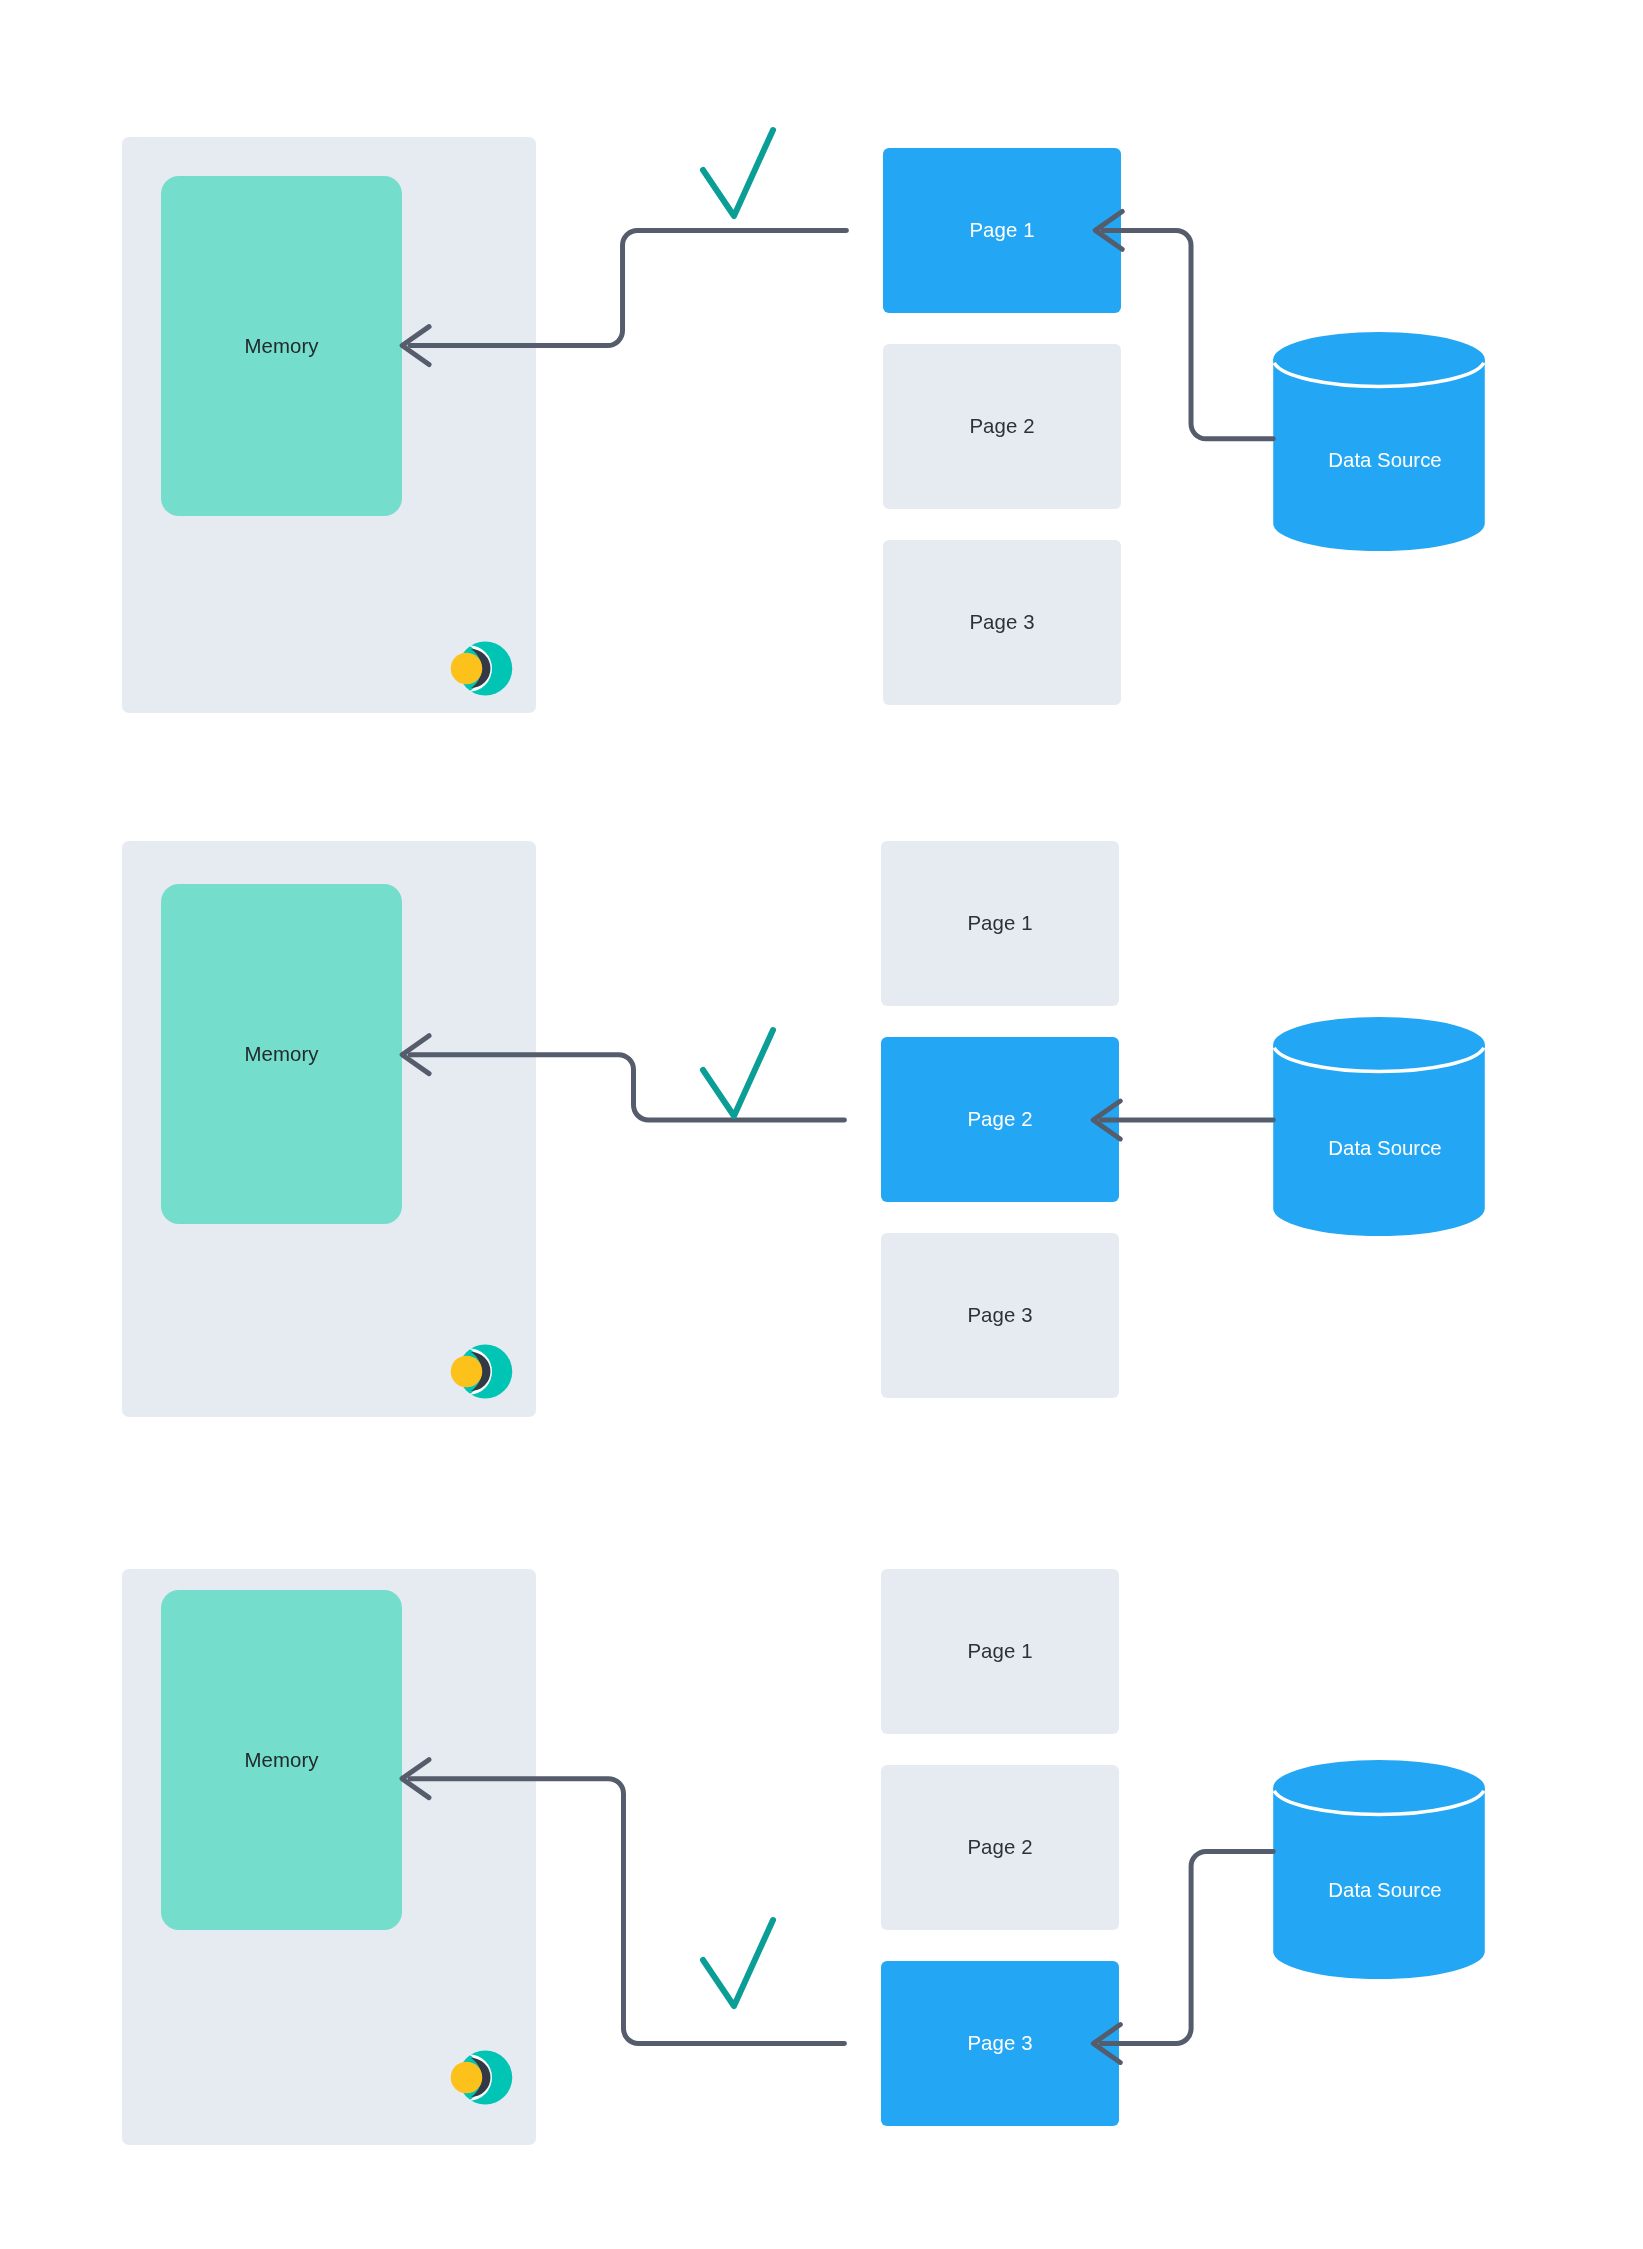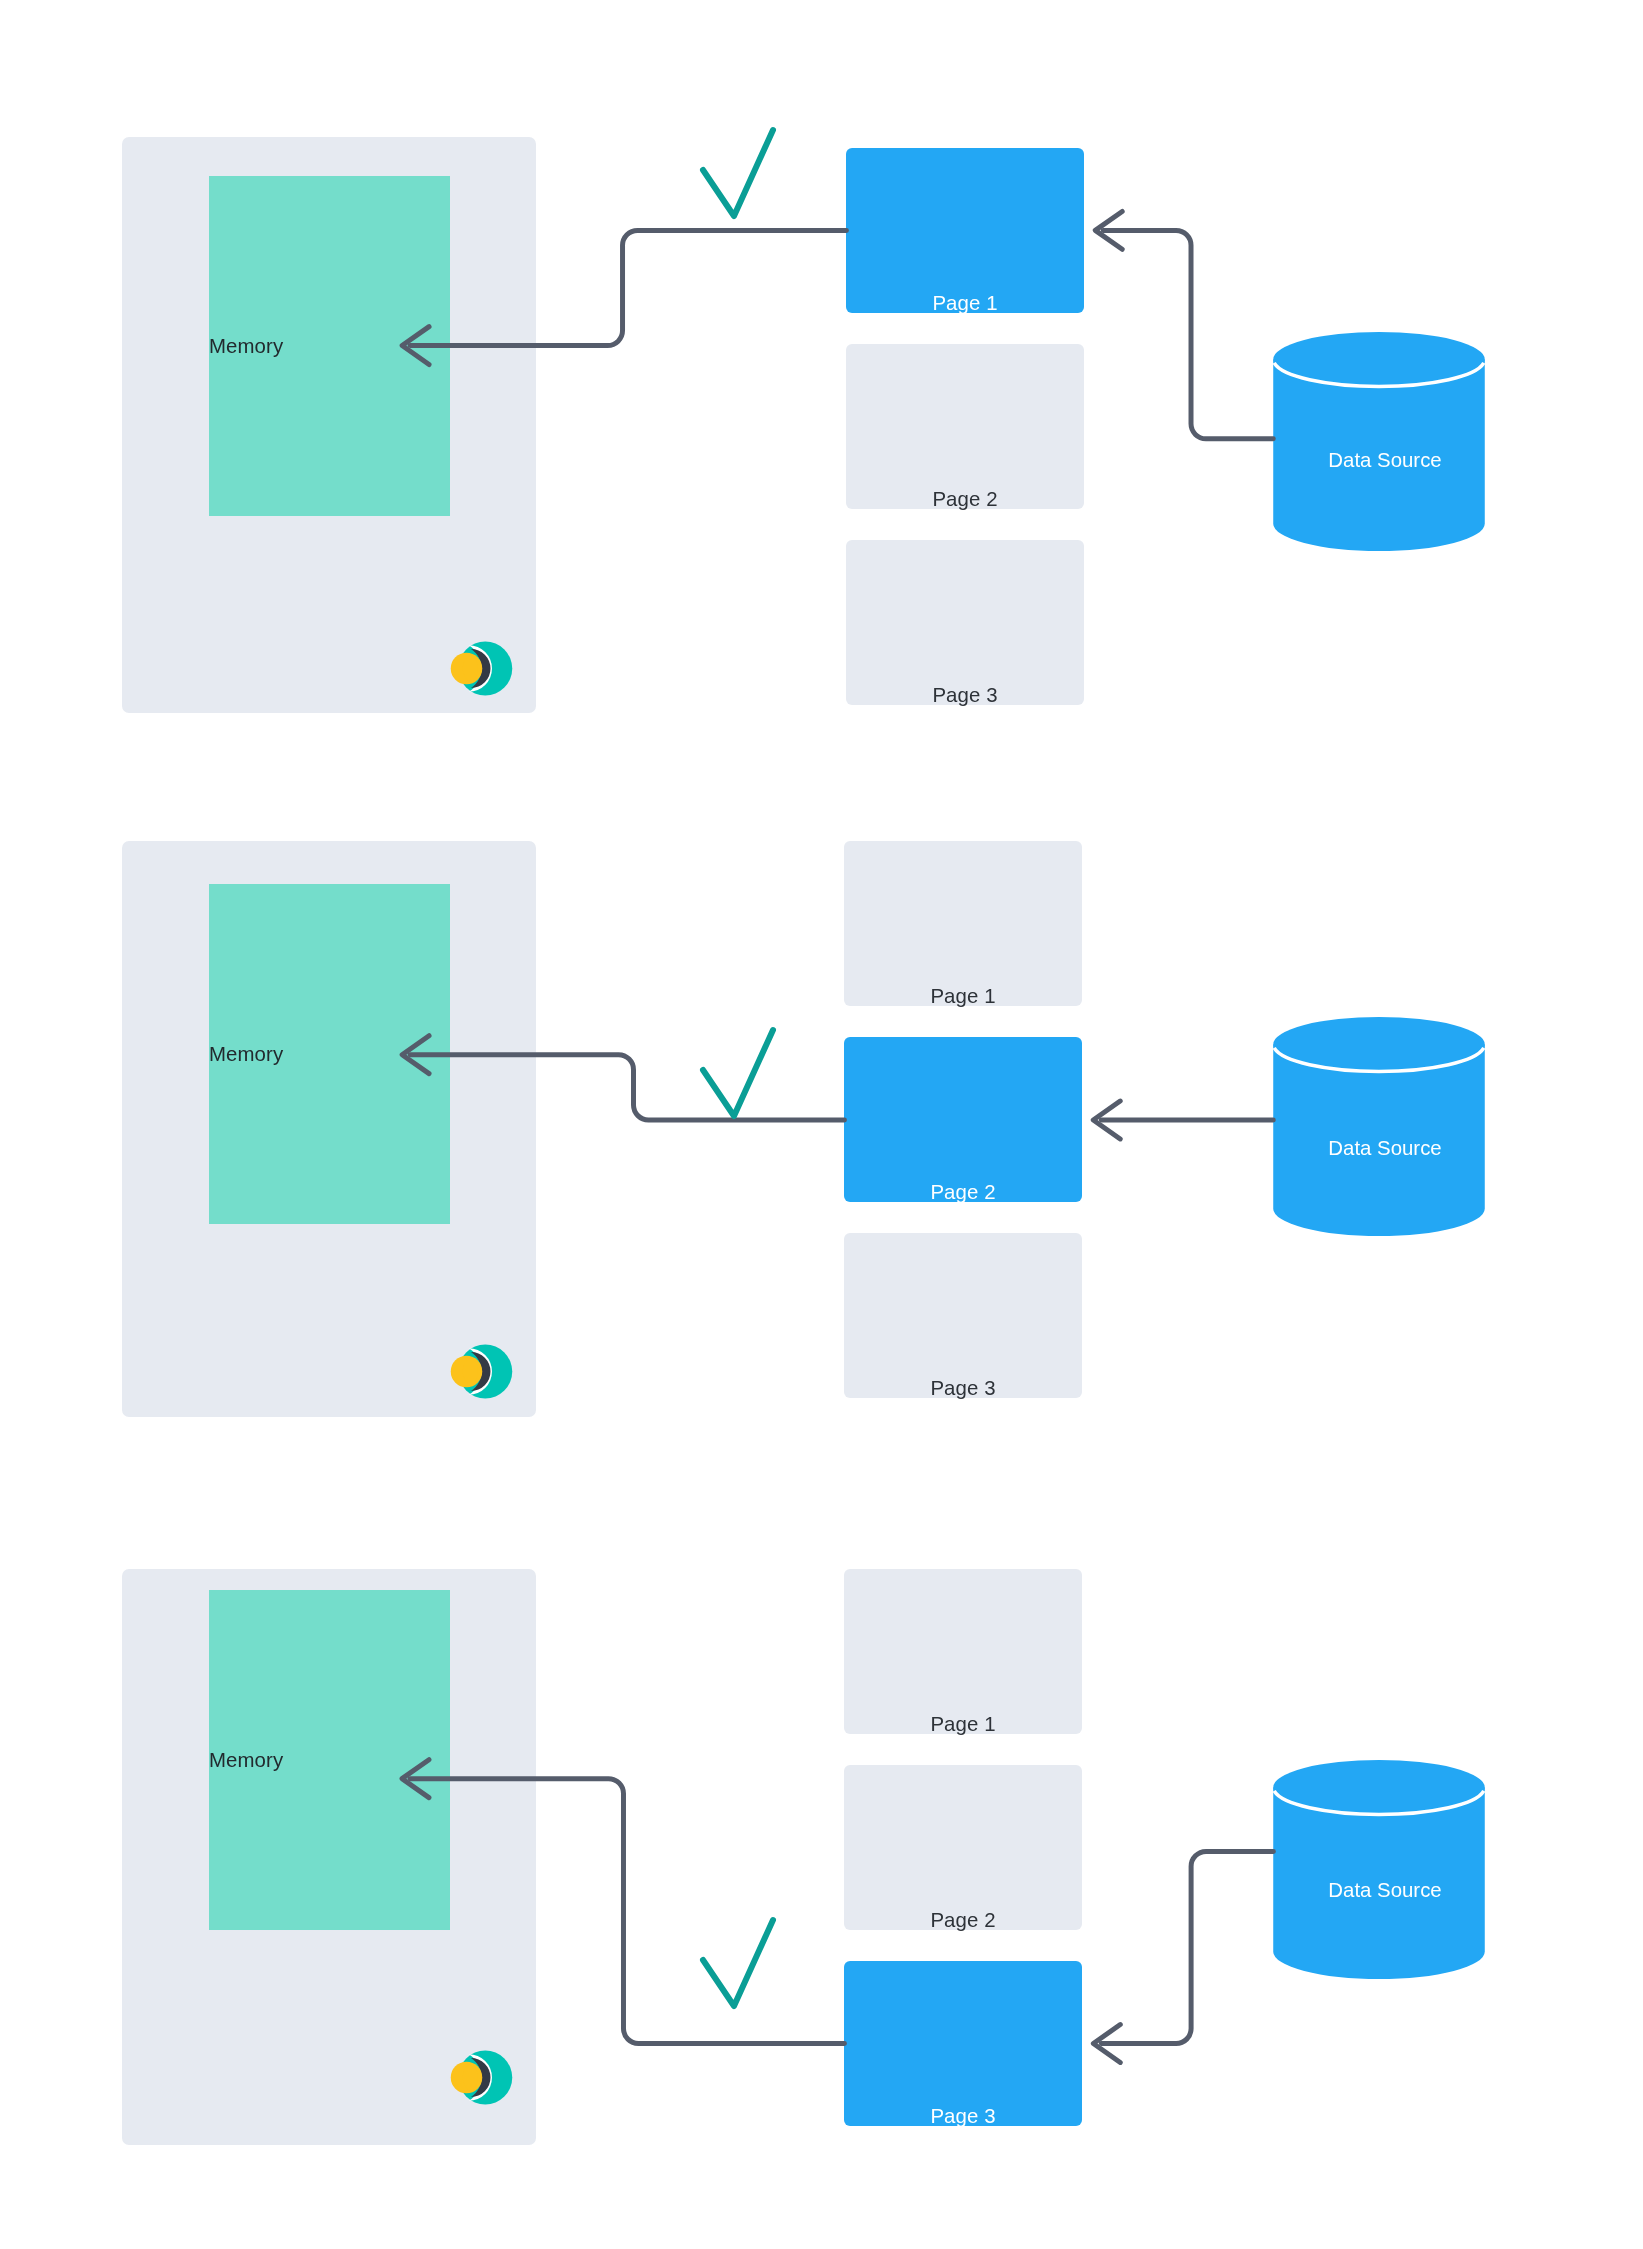--- a/index.html
+++ b/index.html
@@ -17,38 +17,38 @@
 
   
   .panel{
     position:absolute;
     background:#e6eaf1;
     border-radius:7px;
   }
   .memory-box{
     position:absolute;
     background:#74ddcb;
-    border-radius:0;
-    display:flex;align-items:center;margin-left:48px;
+    border-radius:18px;
+    display:flex;align-items:center;justify-content:center;
   }
   .memory-label{
     font-size:20.4px;
     color:#222a2e;
     letter-spacing:0.1px;
     line-height:1;
   }
 
   
   .logo{position:absolute;width:75px;height:75px;}
 
   
   .page-box{
     position:absolute;
     border-radius:6px;
-    display:flex;align-items:flex-end;justify-content:center;
+    display:flex;align-items:center;justify-content:center;margin-left:37px;
   }
   .page-box.idle{background:#e6eaf1;}
   .page-box.active{background:#23a7f4;}
   .page-label{font-size:20.4px;line-height:1;letter-spacing:0.1px;}
   .page-box.idle .page-label{color:#2d3238;}
   .page-box.active .page-label{color:#ffffff;}
 
   
   .cyl{position:absolute;}
   .cyl-label{

